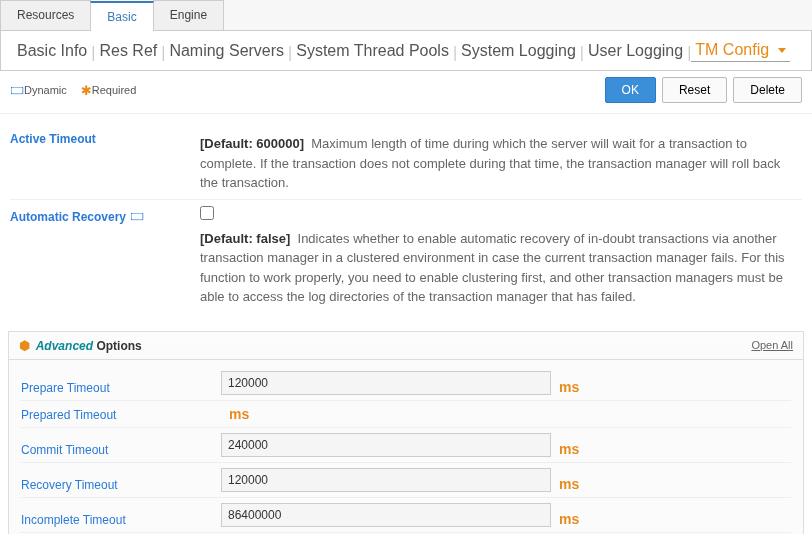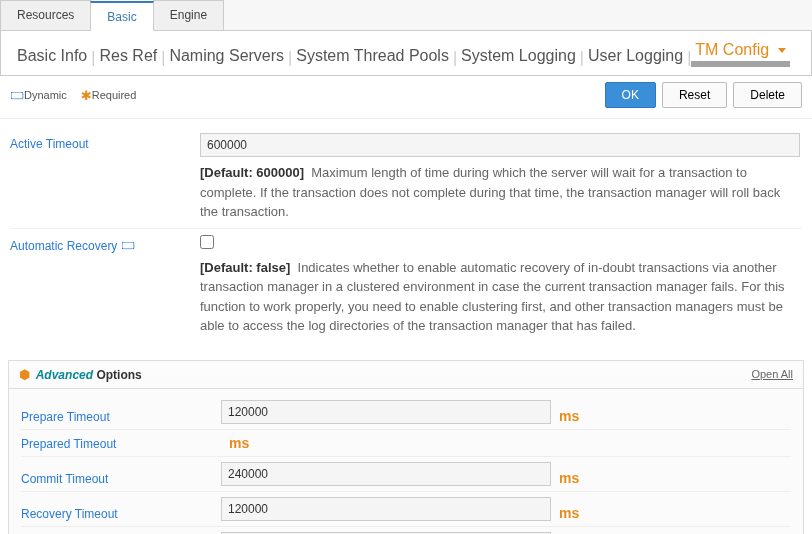--- a/index.html
+++ b/index.html
@@ -2,38 +2,38 @@
 <html><head>
 <meta charset="utf-8">
 <style>
   * { box-sizing: border-box; margin: 0; padding: 0; }
   body { font-family: Arial, Helvetica, sans-serif; font-size: 12px; color: #444; background: #fff; width: 812px; }
   .tabs { display: flex; border-bottom: 1px solid #ccc; background: #f7f7f7; }
   .tab { padding: 7px 16px; border: 1px solid #ccc; border-bottom: none; background: #f0f0f0; font-size: 12px; cursor: pointer; margin-right: -1px; }
   .tab.active { background: #fff; color: #3b7ab8; border-top: 2px solid #3b7ab8; position: relative; top: 1px; }
   .subtabs { padding: 8px 12px; border: 1px solid #ccc; border-top: none; display: flex; flex-wrap: wrap; align-items: flex-end; font-size: 16px; }
   .subtab { color: #555; cursor: pointer; padding: 2px 4px; }
-  .subtab.active { color: #e78b1a; border-bottom: 6px solid #a3a3a3; }
+  .subtab.active { color: #e78b1a; border-bottom: 1px solid #a3a3a3; }
   .sep { color: #ccc; }
   .caret-down { display: inline-block; width: 0; height: 0; border-left: 4px solid transparent; border-right: 4px solid transparent; border-top: 5px solid #e78b1a; margin-left: 4px; vertical-align: middle; }
   .legend-row { display: flex; align-items: center; justify-content: space-between; padding: 6px 10px 10px; border-bottom: 1px solid #eee; }
   .legend { display: flex; gap: 14px; align-items: center; }
   .legend-item { display: flex; align-items: center; gap: 0; font-size: 11px; color: #555; }
   .icon-dynamic { display: inline-flex; width: 14px; height: 12px; position: relative; color: #2b7bd6; }
   .icon-dynamic::before, .icon-dynamic::after { content: ""; position: absolute; width: 6px; height: 6px; border: 1.5px solid currentColor; border-radius: 2px 2px 0 0; border-bottom: none; }
   .icon-dynamic::before { transform: rotate(-90deg); left: 0; top: 3px; }
   .icon-dynamic::after { transform: rotate(90deg); right: 0; top: 3px; }
   .icon-required { color: #e78b1a; font-size: 13px; line-height: 1; }
   .btn-row { display: flex; gap: 6px; }
   .btn { padding: 5px 16px; border: 1px solid #bbb; background: #fafafa; font-size: 12px; cursor: pointer; border-radius: 2px; }
   .btn.primary { background: #3b8ed8; border-color: #2a7bc4; color: #fff; }
   .form-section { padding: 4px 10px 10px; }
   .form-row { display: flex; border-top: 1px solid #f0f0f0; padding: 6px 0; }
   .form-row:first-child { border-top: none; padding-top: 10px; }
-  .field-label { width: 190px; flex-shrink: 0; color: #2b7bd6; font-size: 12px; padding-top: 4px; display: flex; align-items: flex-start; gap: 4px; }
+  .field-label { width: 190px; flex-shrink: 0; color: #2b7bd6; font-size: 12px; padding-top: 4px; display: flex; align-items: flex-start; gap: 4px; font-weight: bold; }
   .field-body { flex: 1; }
   .field-input { width: 600px; max-width: 100%; padding: 4px 6px; border: 1px solid #ccc; background: #f5f5f5; font-size: 12px; color: #333; }
   .field-desc { font-size: 13px; color: #666; margin-top: 6px; line-height: 1.5; max-width: 600px; }
   .field-desc b { color: #333; }
   .checkbox { width: 14px; height: 14px; }
   .advanced-panel { margin: 8px; border: 1px solid #ddd; background: linear-gradient(#fcfcfc,#f2f2f2); }
   .advanced-header { display: flex; justify-content: space-between; align-items: center; padding: 6px 10px; border-bottom: 1px solid #ddd; }
   .advanced-title .adv-icon { color: #e78b1a; margin-right: 2px; font-size:13px; }
   .advanced-title .adv-word1 { color: #0a8a96; font-style: italic; font-weight: bold; }
   .advanced-title .adv-word2 { color: #333; font-weight: bold; }
@@ -88,21 +88,20 @@
     <button class="btn primary">OK</button>
     <button class="btn">Reset</button>
     <button class="btn">Delete</button>
   </div>
 </div>
 
 <div class="form-section">
   <div class="form-row">
     <div class="field-label">Active Timeout</div>
     <div class="field-body">
-      <input class="field-input" type="text" value="600000" style="">
       <div class="field-desc">
         <b>[Default: 600000]</b>&nbsp;&nbsp;<span>Maximum length of time during which the server will wait for a transaction to complete. If the transaction does not complete during that time, the transaction manager will roll back the transaction.</span>
       </div>
     </div>
   </div>
   <div class="form-row">
     <div class="field-label">
       <span>Automatic Recovery</span>
       <span class="icon-dynamic"></span>
     </div>

